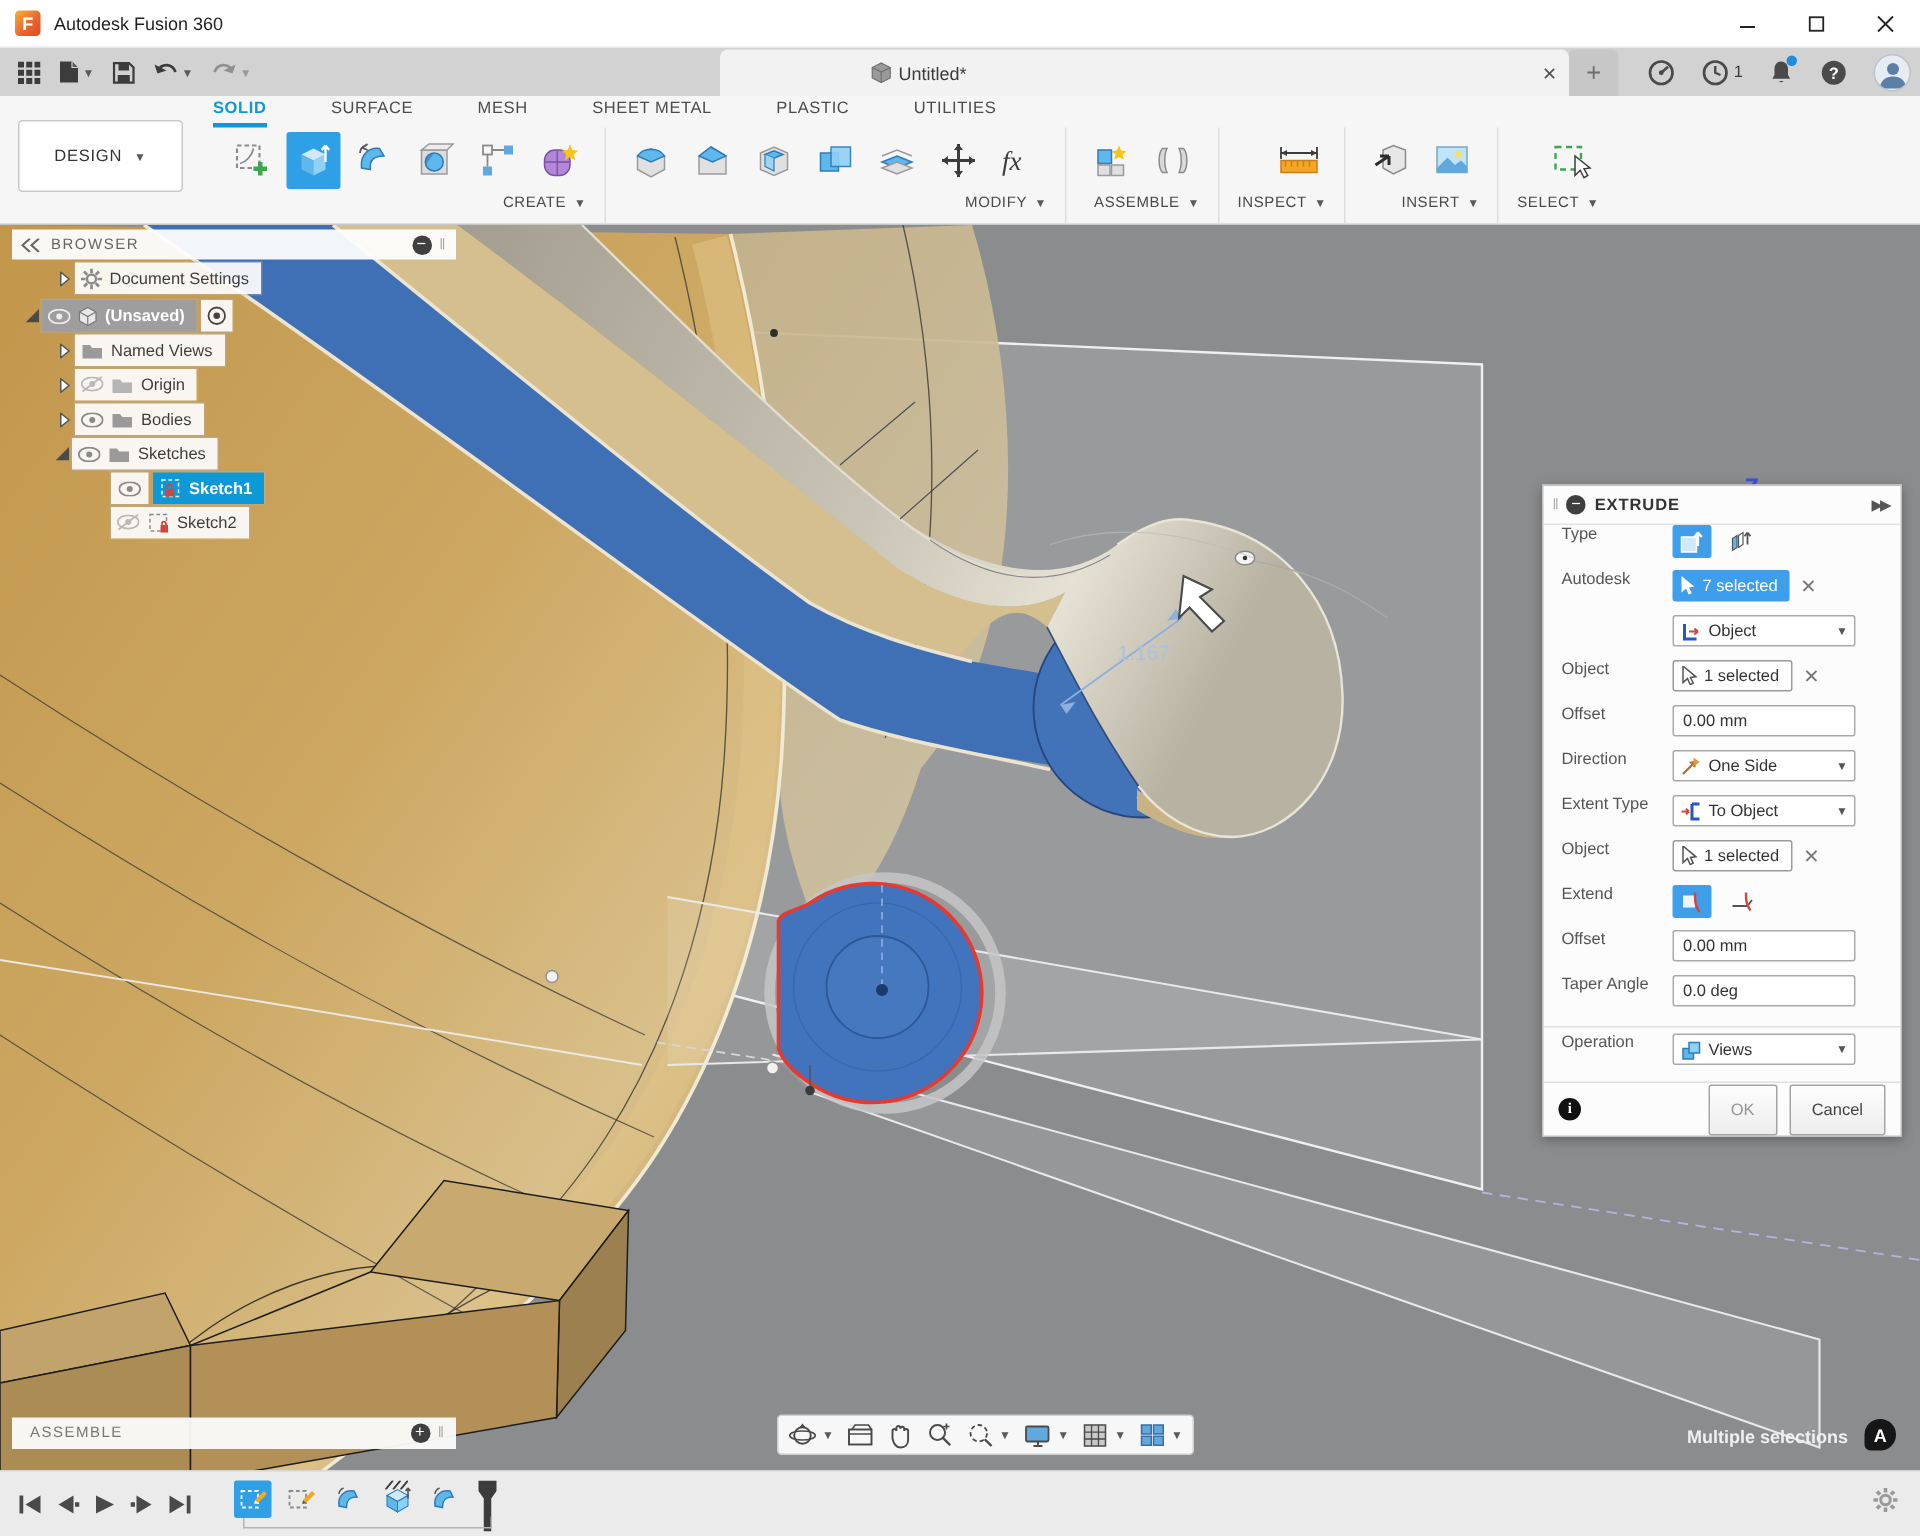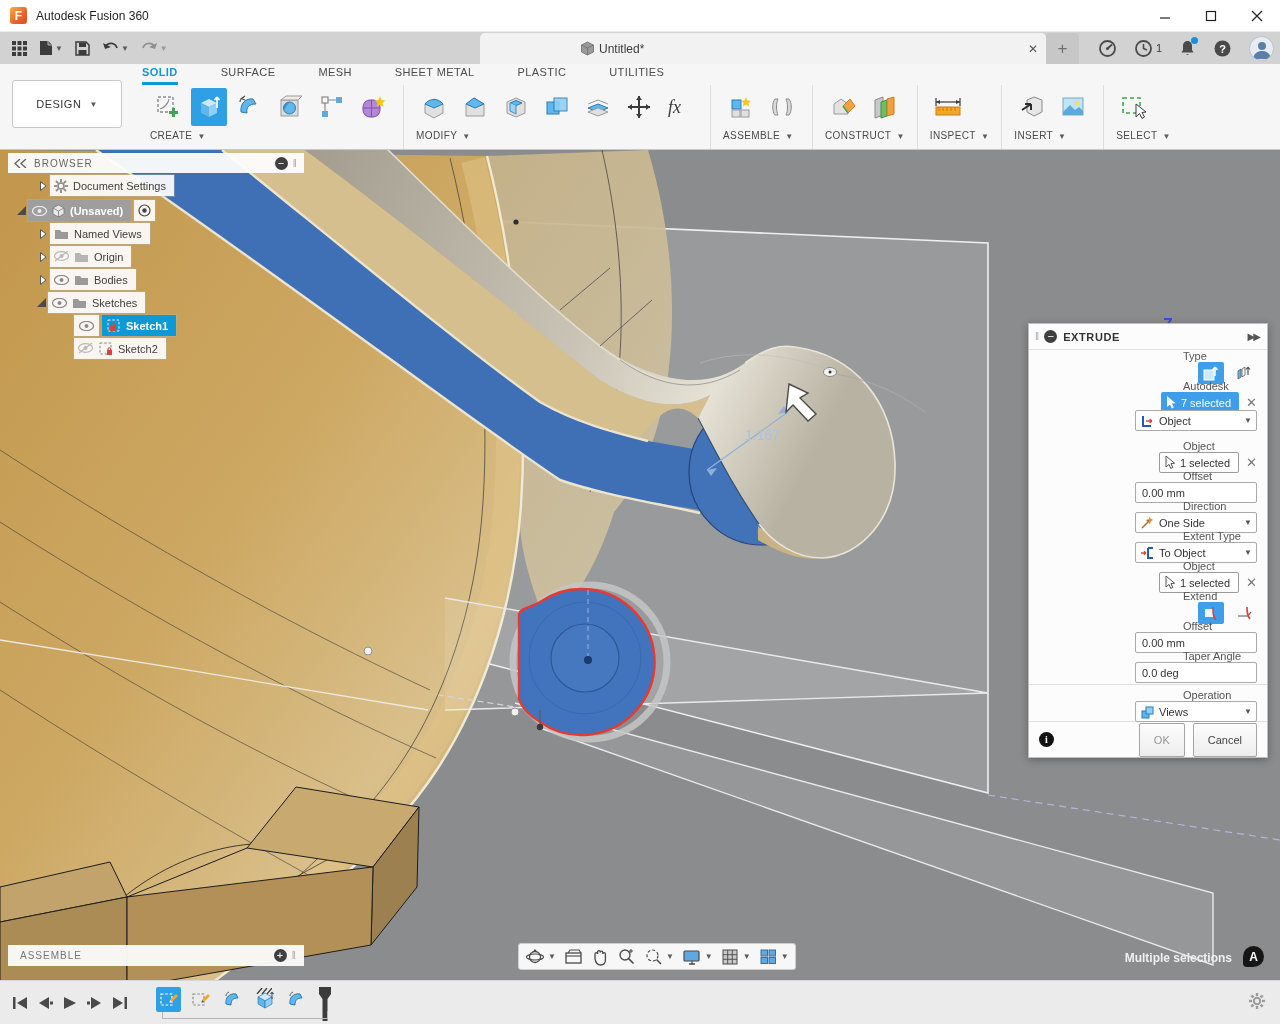--- a/index.html
+++ b/index.html
@@ -38,21 +38,21 @@
 
   
   .ribbon { position:absolute; left:0; top:64px; width:1280px; height:86px; background:#f6f6f6; border-bottom:1px solid #c8c8c8; }
   .ribbon-tabs { position:absolute; left:142px; top:0; height:21px; display:flex; gap:43px; align-items:flex-end; }
   .rtab { font-size:11px; color:#4c4c4c; letter-spacing:.4px; padding-bottom:4px; border-bottom:3px solid transparent; white-space:nowrap;}
   .rtab.active { color:#0d99d8; border-bottom-color:#0d99d8; font-weight:bold; }
   .workspace-btn { position:absolute; left:12px; top:16px; width:110px; height:48px; background:#fff;
     border:1px solid #c9c9c9; border-radius:3px; display:flex; align-items:center; justify-content:center;
     font-size:11px; color:#333; letter-spacing:.5px; gap:6px;}
   .groups { position:absolute; left:138px; top:21px; height:64px; display:flex; }
-  .rgroup { display:flex; flex-direction:column; align-items:flex-start; padding:0 12px; border-right:1px solid #ddd; }
+  .rgroup { display:flex; flex-direction:column; align-items:flex-end; padding:0 12px; border-right:1px solid #ddd; }
   .rgroup:last-child { border-right:none; }
   .rgroup .tools { height:44px; display:flex; align-items:center; gap:5px; }
   .rgroup .glabel { font-size:10px; color:#4a4a4a; letter-spacing:.4px; margin-top:1px; }
   .tool { width:36px; height:38px; display:flex; align-items:center; justify-content:center; border-radius:2px; }
   .tool.selected { background:#2fa0e6; }
 
   
   .canvas-wrap { position:absolute; left:0; top:150px; width:1280px; height:830px; background:#8b8c8e; }
   svg text { user-select:none; }
 
@@ -70,21 +70,21 @@
   .root-chip { background:#9e9e9e !important; color:#fff !important; font-weight:bold; }
   .sel-chip { background:#0d99d8 !important; color:#fff !important; font-weight:bold; }
   .tri { width:10px; display:flex; justify-content:center; margin-right:2px; }
 
   
   .dialog { position:absolute; left:1028px; top:173px; width:240px; background:#fcfcfc;
     border:1px solid #bfbfbf; box-shadow:0 2px 8px rgba(0,0,0,.3); font-size:11px; }
   .d-header { height:26px; display:flex; align-items:center; padding:0 8px 0 6px; border-bottom:1px solid #e3e3e3; color:#333; }
   .d-title { font-weight:bold; letter-spacing:.6px; margin-left:6px; }
   .d-header .dbl-arrow { margin-left:auto; color:#555; font-size:10px; letter-spacing:-2px; }
-  .d-row { height:30px; display:flex; align-items:flex-end; padding:0 10px 0 12px;flex-direction:column; }
+  .d-row { height:30px; display:flex; align-items:flex-start; padding:0 10px 0 12px; }
   .d-label { width:74px; color:#555; }
   .d-ctl { display:flex; align-items:center; gap:7px; }
   .icon-btn { width:26px; height:22px; border-radius:2px; display:flex; align-items:center; justify-content:center; }
   .icon-btn.sel { background:#3e9ee9; }
   .btn-blue { height:21px; background:#3e9ee9; border-radius:2px; color:#fff; display:flex; align-items:center;
     gap:4px; padding:0 8px 0 5px; }
   .btn-white { height:21px; background:#fff; border:1px solid #9a9a9a; border-radius:2px; color:#333;
     display:flex; align-items:center; gap:4px; padding:0 8px 0 5px; }
   .xmark { color:#777; font-size:13px; }
   .dd { width:122px; height:21px; background:#fff; border:1px solid #a9a9a9; border-radius:2px;
@@ -379,39 +379,20 @@
           <span class="tool">
             <svg width="26" height="26">
                 <path d="M6,5 C3,8 3,18 6,21 L9,21 C7,17 7,9 9,5 Z" fill="#d9d9d9" stroke="#8a8a8a"></path>
                 <path d="M20,5 C23,8 23,18 20,21 L17,21 C19,17 19,9 17,5 Z" fill="#d9d9d9" stroke="#8a8a8a"></path>
               </svg>
           </span>
         </div>
         <div class="glabel"><span>ASSEMBLE</span> <span class="caret">▼</span></div>
       </div>
 
-      <div class="rgroup">
-        <div class="tools">
-          <span class="tool">
-            <svg width="26" height="26">
-                <path d="M4,20 L4,10 L11,5 L18,10 L18,20 Z" fill="#e3e3e3" stroke="#9a9a9a"></path>
-                <polygon points="13,12 20,5 25,12 18,19" fill="#f0a03c" stroke="#c87d1e" opacity=".95"></polygon>
-                <path d="M13,12 L18,19" stroke="#3da64f" stroke-width="1.4"></path>
-              </svg>
-          </span>
-          <span class="tool">
-            <svg width="26" height="26">
-                <polygon points="4,6 12,3 12,21 4,24" fill="#c9c9c9" stroke="#8a8a8a"></polygon>
-                <polygon points="10,8 16,6 16,22 10,24" fill="#6cbf66" stroke="#3f8f3a"></polygon>
-                <polygon points="16,5 23,3 23,20 16,22" fill="#f0a03c" stroke="#c87d1e"></polygon>
-              </svg>
-          </span>
-        </div>
-        <div class="glabel"><span>CONSTRUCT</span> <span class="caret">▼</span></div>
-      </div>
 
       <div class="rgroup">
         <div class="tools">
           <span class="tool">
             <svg width="30" height="26">
                 <path d="M3,8 L27,8" stroke="#3c3c3c" stroke-width="1.2"></path>
                 <path d="M3,4 L3,12 M27,4 L27,12" stroke="#3c3c3c" stroke-width="1.2"></path>
                 <path d="M3,8 L7,6 L7,10 Z M27,8 L23,6 L23,10 Z" fill="#3c3c3c"></path>
                 <rect x="3" y="13" width="24" height="8" fill="#f5a623" stroke="#c87d1e"></rect>
                 <path d="M6,13 L6,17 M10,13 L10,17 M14,13 L14,17 M18,13 L18,17 M22,13 L22,17" stroke="#c87d1e"></path>

